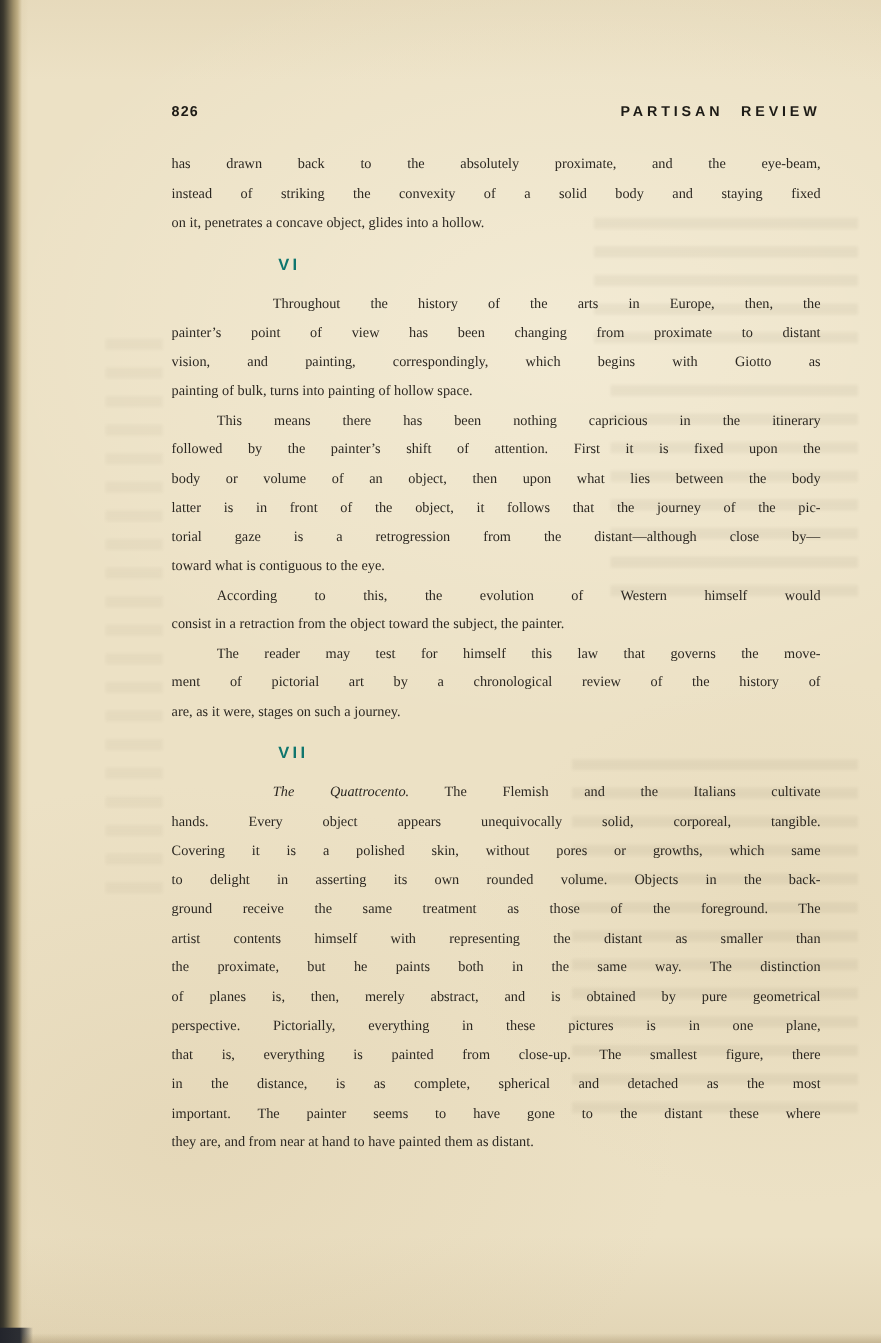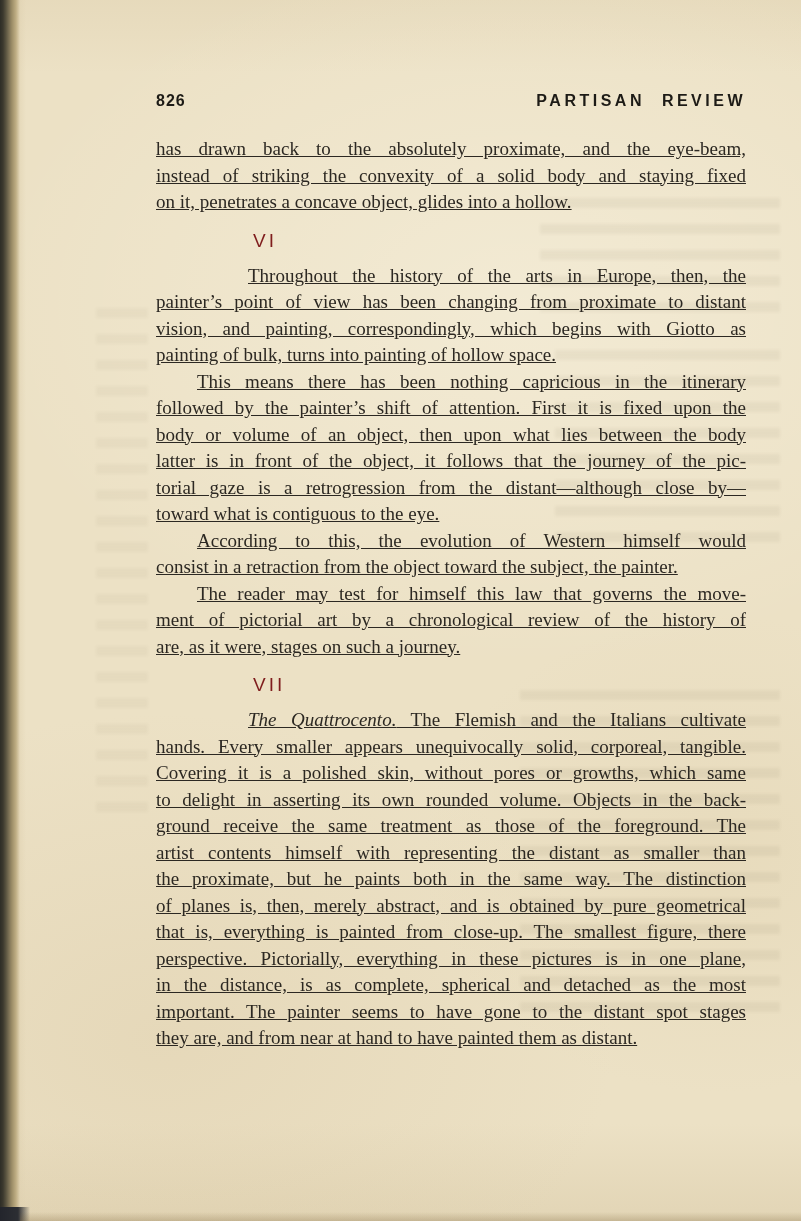--- a/index.html
+++ b/index.html
@@ -61,48 +61,47 @@
   }
 
   .page-header {
     margin-top: 67px;
     margin-bottom: 27px;
     display: flex;
     justify-content: space-between;
     align-items: baseline;
     font-family: "Liberation Sans", "DejaVu Sans", sans-serif;
     font-weight: 700;
-    font-size: 16px;
+    font-size: 13px;
     line-height: 17px;
     color: #1d1b16;
   }
   .page-number { letter-spacing: 1px; }
   .journal-title { letter-spacing: 3.5px; word-spacing: 9px; margin-top: 25px; }
 
   .section-heading {
     font-family: "Liberation Sans", "DejaVu Sans", sans-serif;
-    font-weight: 400;
-    font-size: 19px;
+    font-weight: 700;
+    font-size: 15px;
     line-height: 24px;
     letter-spacing: 3px;
-    color: #7f1d1d;
+    color: #0f766e;
     margin: 13px 0 10px 97px;
   }
 
   .paragraph { margin: 0; }
 
   .text-line {
-    font-size: 19px;
+    font-size: 13px;
     line-height: 26.5px;
     height: 26.5px;
     overflow: hidden;
     text-align: justify;
     text-align-last: justify;
     white-space: normal;
-    text-decoration: underline;
   }
   .text-line.last-line { text-align-last: left; }
   .text-line.indent-lg { text-indent: 92px; }
   .text-line.indent-sm { text-indent: 41px; }
   .text-line i { font-style: italic; }
 </style>
 </head>
 <body>
 
 <div class="screenshot">
@@ -147,31 +146,31 @@
           <div class="text-line last-line">consist in a retraction from the object toward the subject, the painter.</div>
         </div>
         <div class="paragraph">
           <div class="text-line indent-sm">The reader may test for himself this law that governs the move-</div>
           <div class="text-line">ment of pictorial art by a chronological review of the history of</div>
           <div class="text-line last-line">are, as it were, stages on such a journey.</div>
         </div>
         <div class="section-heading">VII</div>
         <div class="paragraph">
           <div class="text-line indent-lg"><i>The Quattrocento.</i> The Flemish and the Italians cultivate</div>
-          <div class="text-line">hands. Every smaller appears unequivocally solid, corporeal, tangible.</div>
+          <div class="text-line">hands. Every object appears unequivocally solid, corporeal, tangible.</div>
           <div class="text-line">Covering it is a polished skin, without pores or growths, which same</div>
           <div class="text-line">to delight in asserting its own rounded volume. Objects in the back-</div>
           <div class="text-line">ground receive the same treatment as those of the foreground. The</div>
           <div class="text-line">artist contents himself with representing the distant as smaller than</div>
           <div class="text-line">the proximate, but he paints both in the same way. The distinction</div>
           <div class="text-line">of planes is, then, merely abstract, and is obtained by pure geometrical</div>
+          <div class="text-line">perspective. Pictorially, everything in these pictures is in one plane,</div>
           <div class="text-line">that is, everything is painted from close-up. The smallest figure, there</div>
-          <div class="text-line">perspective. Pictorially, everything in these pictures is in one plane,</div>
           <div class="text-line">in the distance, is as complete, spherical and detached as the most</div>
-          <div class="text-line">important. The painter seems to have gone to the distant spot stages</div>
+          <div class="text-line">important. The painter seems to have gone to the distant these where</div>
           <div class="text-line last-line">they are, and from near at hand to have painted them as distant.</div>
         </div>
       </div>
 
   </div>
 
   <div class="binding-edge"></div>
   <div class="binding-bottom-corner"></div>
   <div class="bottom-edge-shadow"></div>
 

